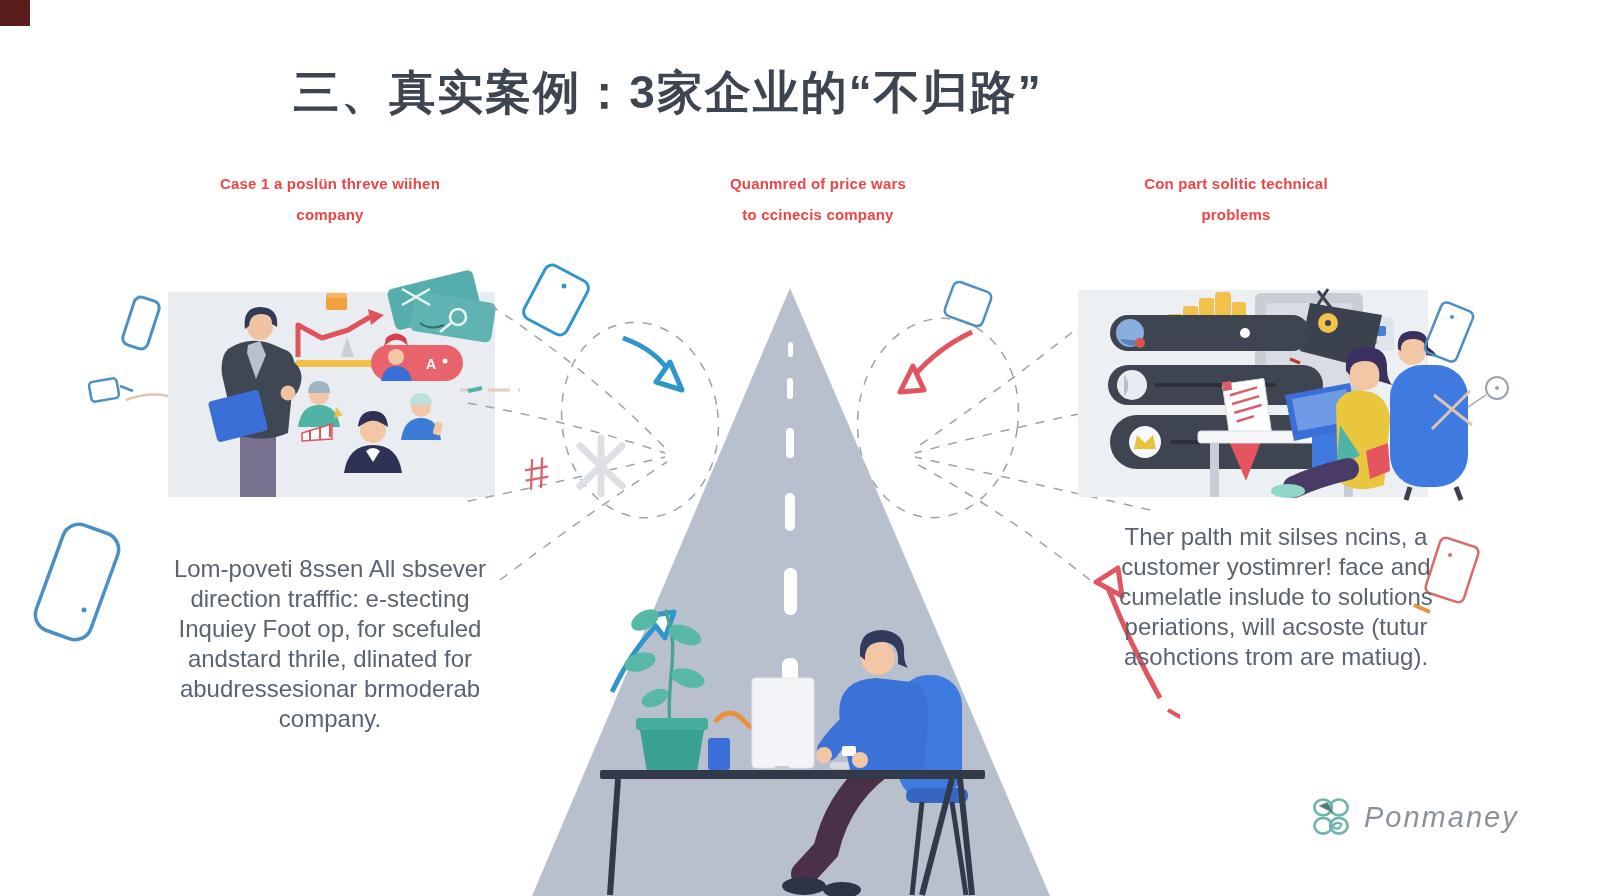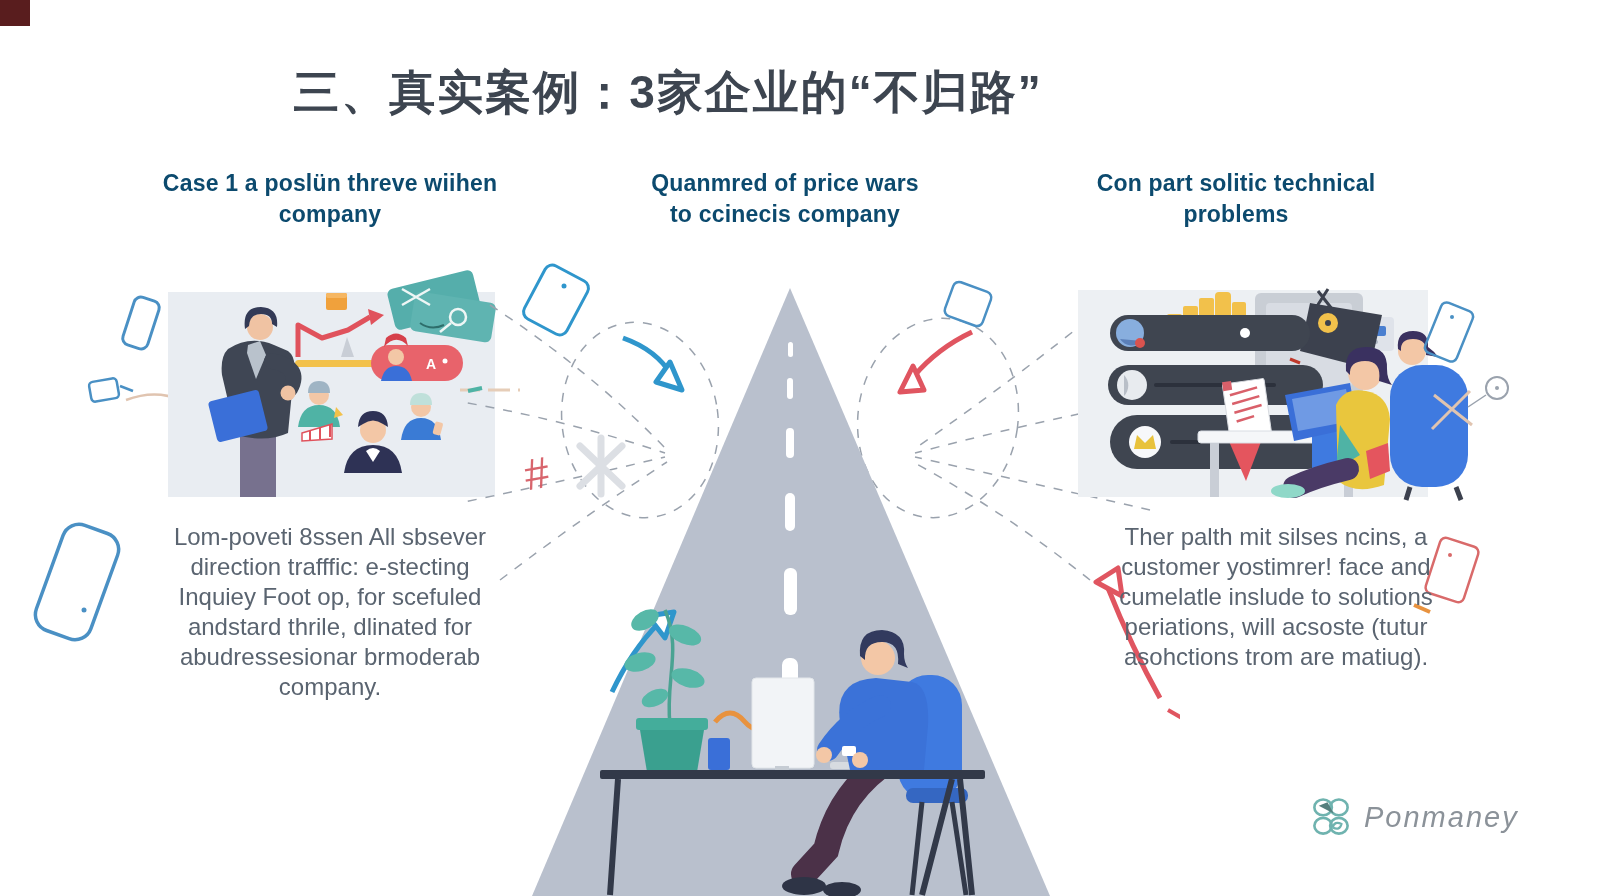--- a/index.html
+++ b/index.html
@@ -8,28 +8,28 @@
     font-family:"Liberation Sans","DejaVu Sans",sans-serif;
   }
   .abs{position:absolute;}
   .corner-accent{left:0;top:0;width:30px;height:26px;background:#591d1e;}
   .page-title{
     left:0;top:62px;width:1336px;text-align:center;
     font-size:46px;font-weight:800;color:#3d4550;letter-spacing:2px;
   }
   .col-heading{
     top:168px;width:400px;text-align:center;white-space:pre-line;
-    font-size:23px;line-height:31px;font-weight:700;color:#0c4a6e;letter-spacing:.2px;
+    font-size:15px;line-height:31px;font-weight:700;color:#ef4444;letter-spacing:.2px;
   }
-  .h-left{left:130px;} .h-mid{left:585px;text-align:center;} .h-right{left:1036px;}
+  .h-left{left:130px;} .h-mid{left:618px;text-align:center;} .h-right{left:1036px;}
   .col-body{
     top:522px;text-align:center;white-space:pre-line;
     font-size:24px;line-height:30px;color:#5a6470;
   }
-  .b-left{left:140px;width:380px;}
+  .b-left{left:140px;width:380px;margin-top:32px;}
   .b-right{left:1084px;width:384px;}
   .logo{left:1310px;top:796px;display:flex;align-items:center;gap:12px;font-style:italic;}
   .logo-text{font-size:29px;color:#8b9299;letter-spacing:2px;}
 </style>
 </head>
 <body>
 
 <div class="abs corner-accent"></div>
 
 <div class="abs page-title">三、真实案例：3家企业的“不归路”</div>

